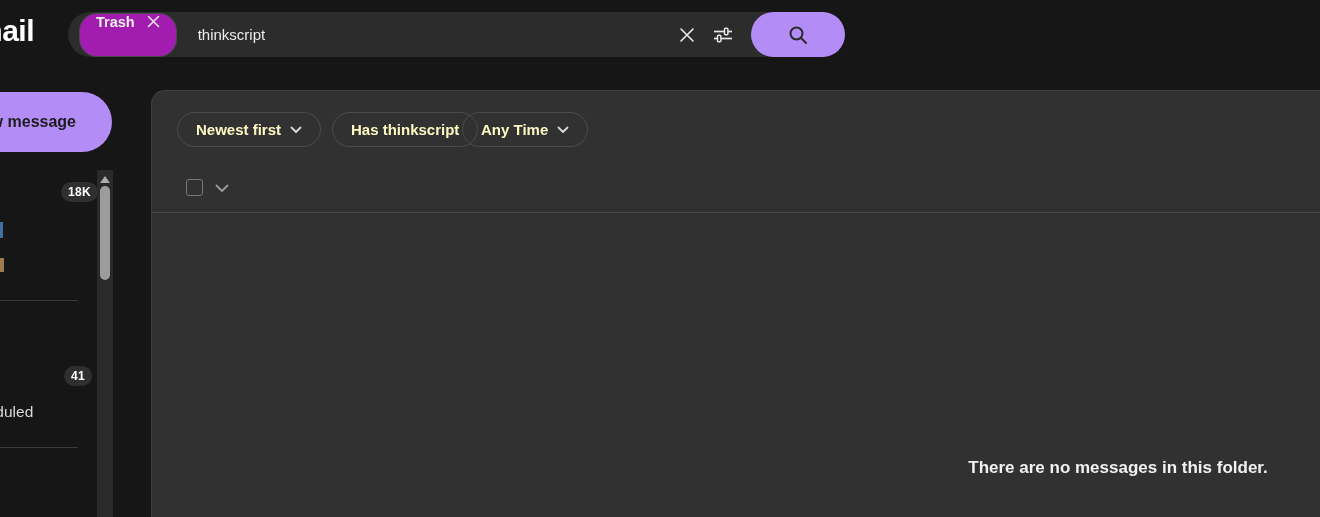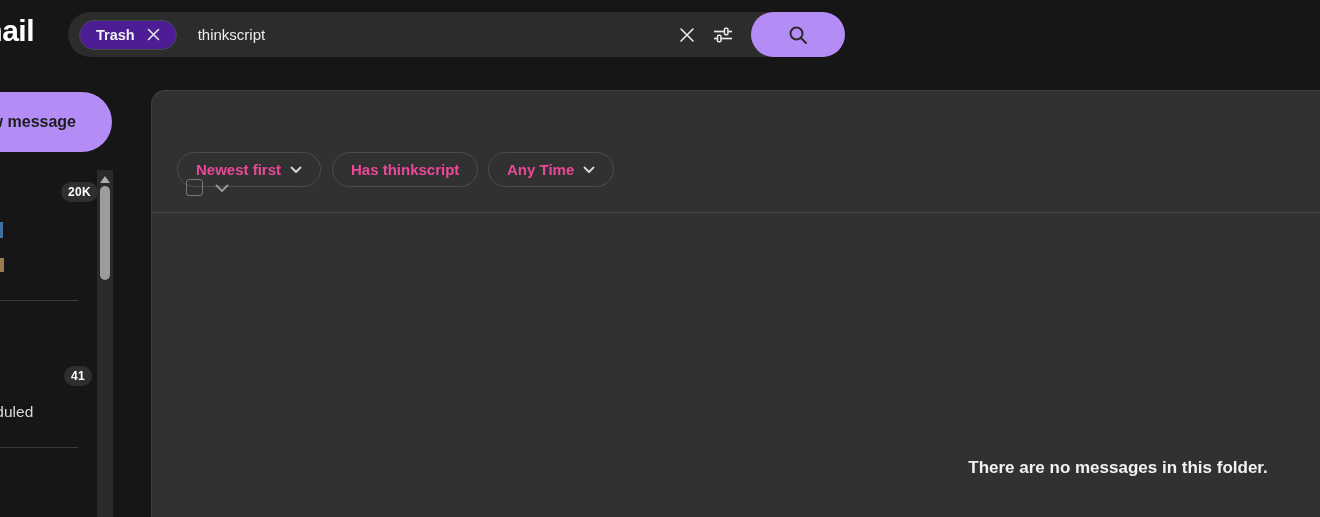--- a/index.html
+++ b/index.html
@@ -19,23 +19,23 @@
     font-size: 30px; font-weight: 800; letter-spacing: -0.5px;
     color: #ffffff; white-space: nowrap;
   }
   .search-bar {
     position: absolute; left: 68px; top: 12px;
     width: 777px; height: 45px;
     background: #2c2c2d; border-radius: 23px;
     display: flex; align-items: center;
   }
   .scope-chip {
-    margin-left: 11px; height: 30px;
-    background: #4c1d95; border: 1px solid #49494b; border-radius: 18px;
-    display: inline-flex; align-items: center; gap: 11px;
+    margin-left: 11px; height: 44px;
+    background: #a21caf; border: 1px solid #49494b; border-radius: 18px;
+    display: inline-flex; align-items: flex-start; gap: 11px;
     padding: 0 14px 0 16px; flex: 0 0 auto;
   }
   .scope-chip .chip-label { font-size: 14.5px; font-weight: 600; color: #f2f2f2; }
   .search-query { margin-left: 21px; font-size: 15px; font-weight: 500; color: #ececec; white-space: nowrap; }
   .search-spacer { flex: 1 1 auto; }
   .icon-btn {
     width: 24px; height: 24px; display: flex; align-items: center; justify-content: center;
     flex: 0 0 auto; cursor: pointer;
   }
   .clear-btn { margin-right: 12px; }
@@ -99,25 +99,25 @@
     background: #313132;
     border-top: 1px solid #424244; border-left: 1px solid #3c3c3e;
     border-radius: 14px 0 0 0;
   }
   .filter-chip {
     position: absolute; top: 21px; height: 35px;
     display: flex; align-items: center; gap: 9px;
     padding: 0 18px; border: 1px solid #4c4c4e; border-radius: 18px;
     background: transparent; cursor: pointer;
     font-family: "Liberation Sans", sans-serif;
-    font-size: 15px; font-weight: 600; color: #ec4899; white-space: nowrap; margin-top: 40px;
+    font-size: 15px; font-weight: 600; color: #fef9c3; white-space: nowrap;
   }
   .chip-sort { left: 25px; }
   .chip-attach { left: 180px; }
-  .chip-time { left: 336px; }
+  .chip-time { left: 310px; }
   .select-all-checkbox {
     position: absolute; left: 34px; top: 88px;
     width: 17px; height: 17px;
     border: 1.5px solid #77777b; border-radius: 3px;
     background: transparent; cursor: pointer;
   }
   .select-all-chevron {
     position: absolute; left: 63px; top: 91px;
     width: 16px; height: 12px; display: flex; align-items: center; cursor: pointer;
   }
@@ -170,21 +170,21 @@
             <path d="M14 14 L19 19" stroke="#29292b" stroke-width="2" stroke-linecap="round"></path>
           </svg>
       </span>
     </button>
   </div>
 
   <button class="compose-btn">
     <span>New message</span>
   </button>
 
-  <span class="side-badge badge-18k">20K</span>
+  <span class="side-badge badge-18k">18K</span>
   <div class="sliver sliver-blue"></div>
   <div class="sliver sliver-tan"></div>
   <div class="side-divider side-divider-1"></div>
   <span class="side-badge badge-33">41</span>
   <div class="side-label-clipped">Scheduled</div>
   <div class="side-divider side-divider-2"></div>
 
   <div class="side-scroll-track">
     <div class="scroll-up-arrow"></div>
     <div class="scroll-thumb"></div>

